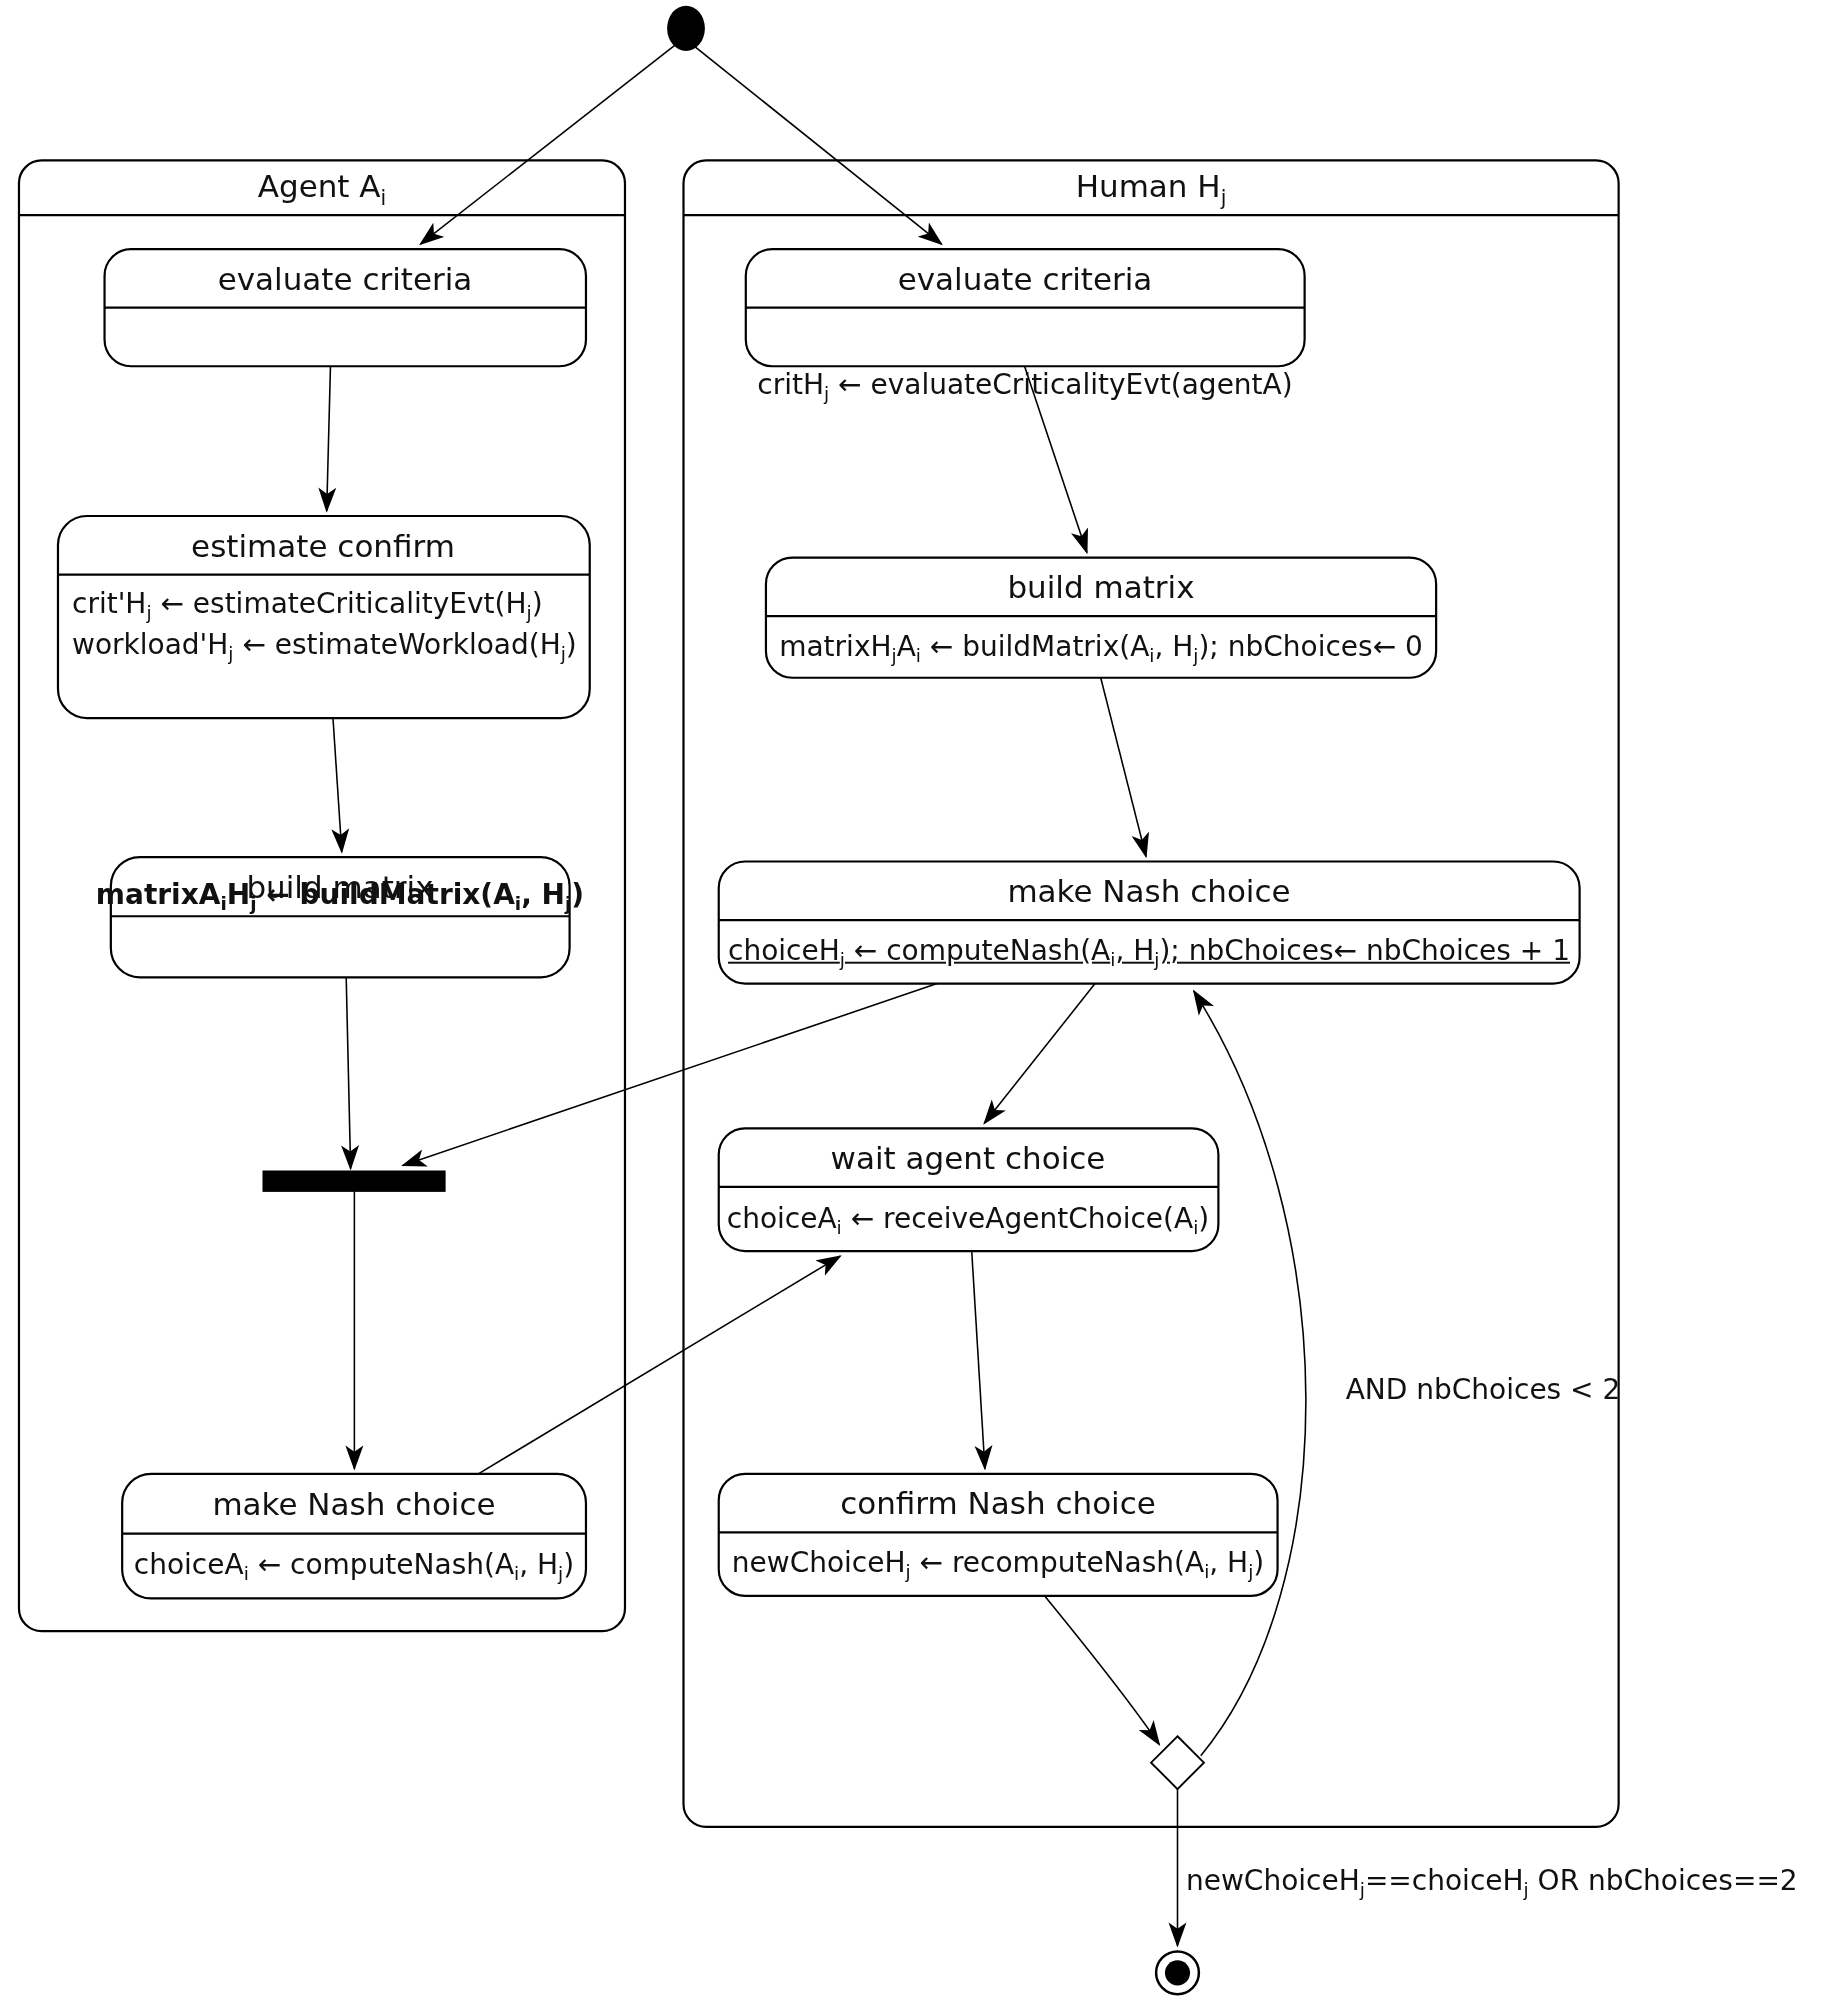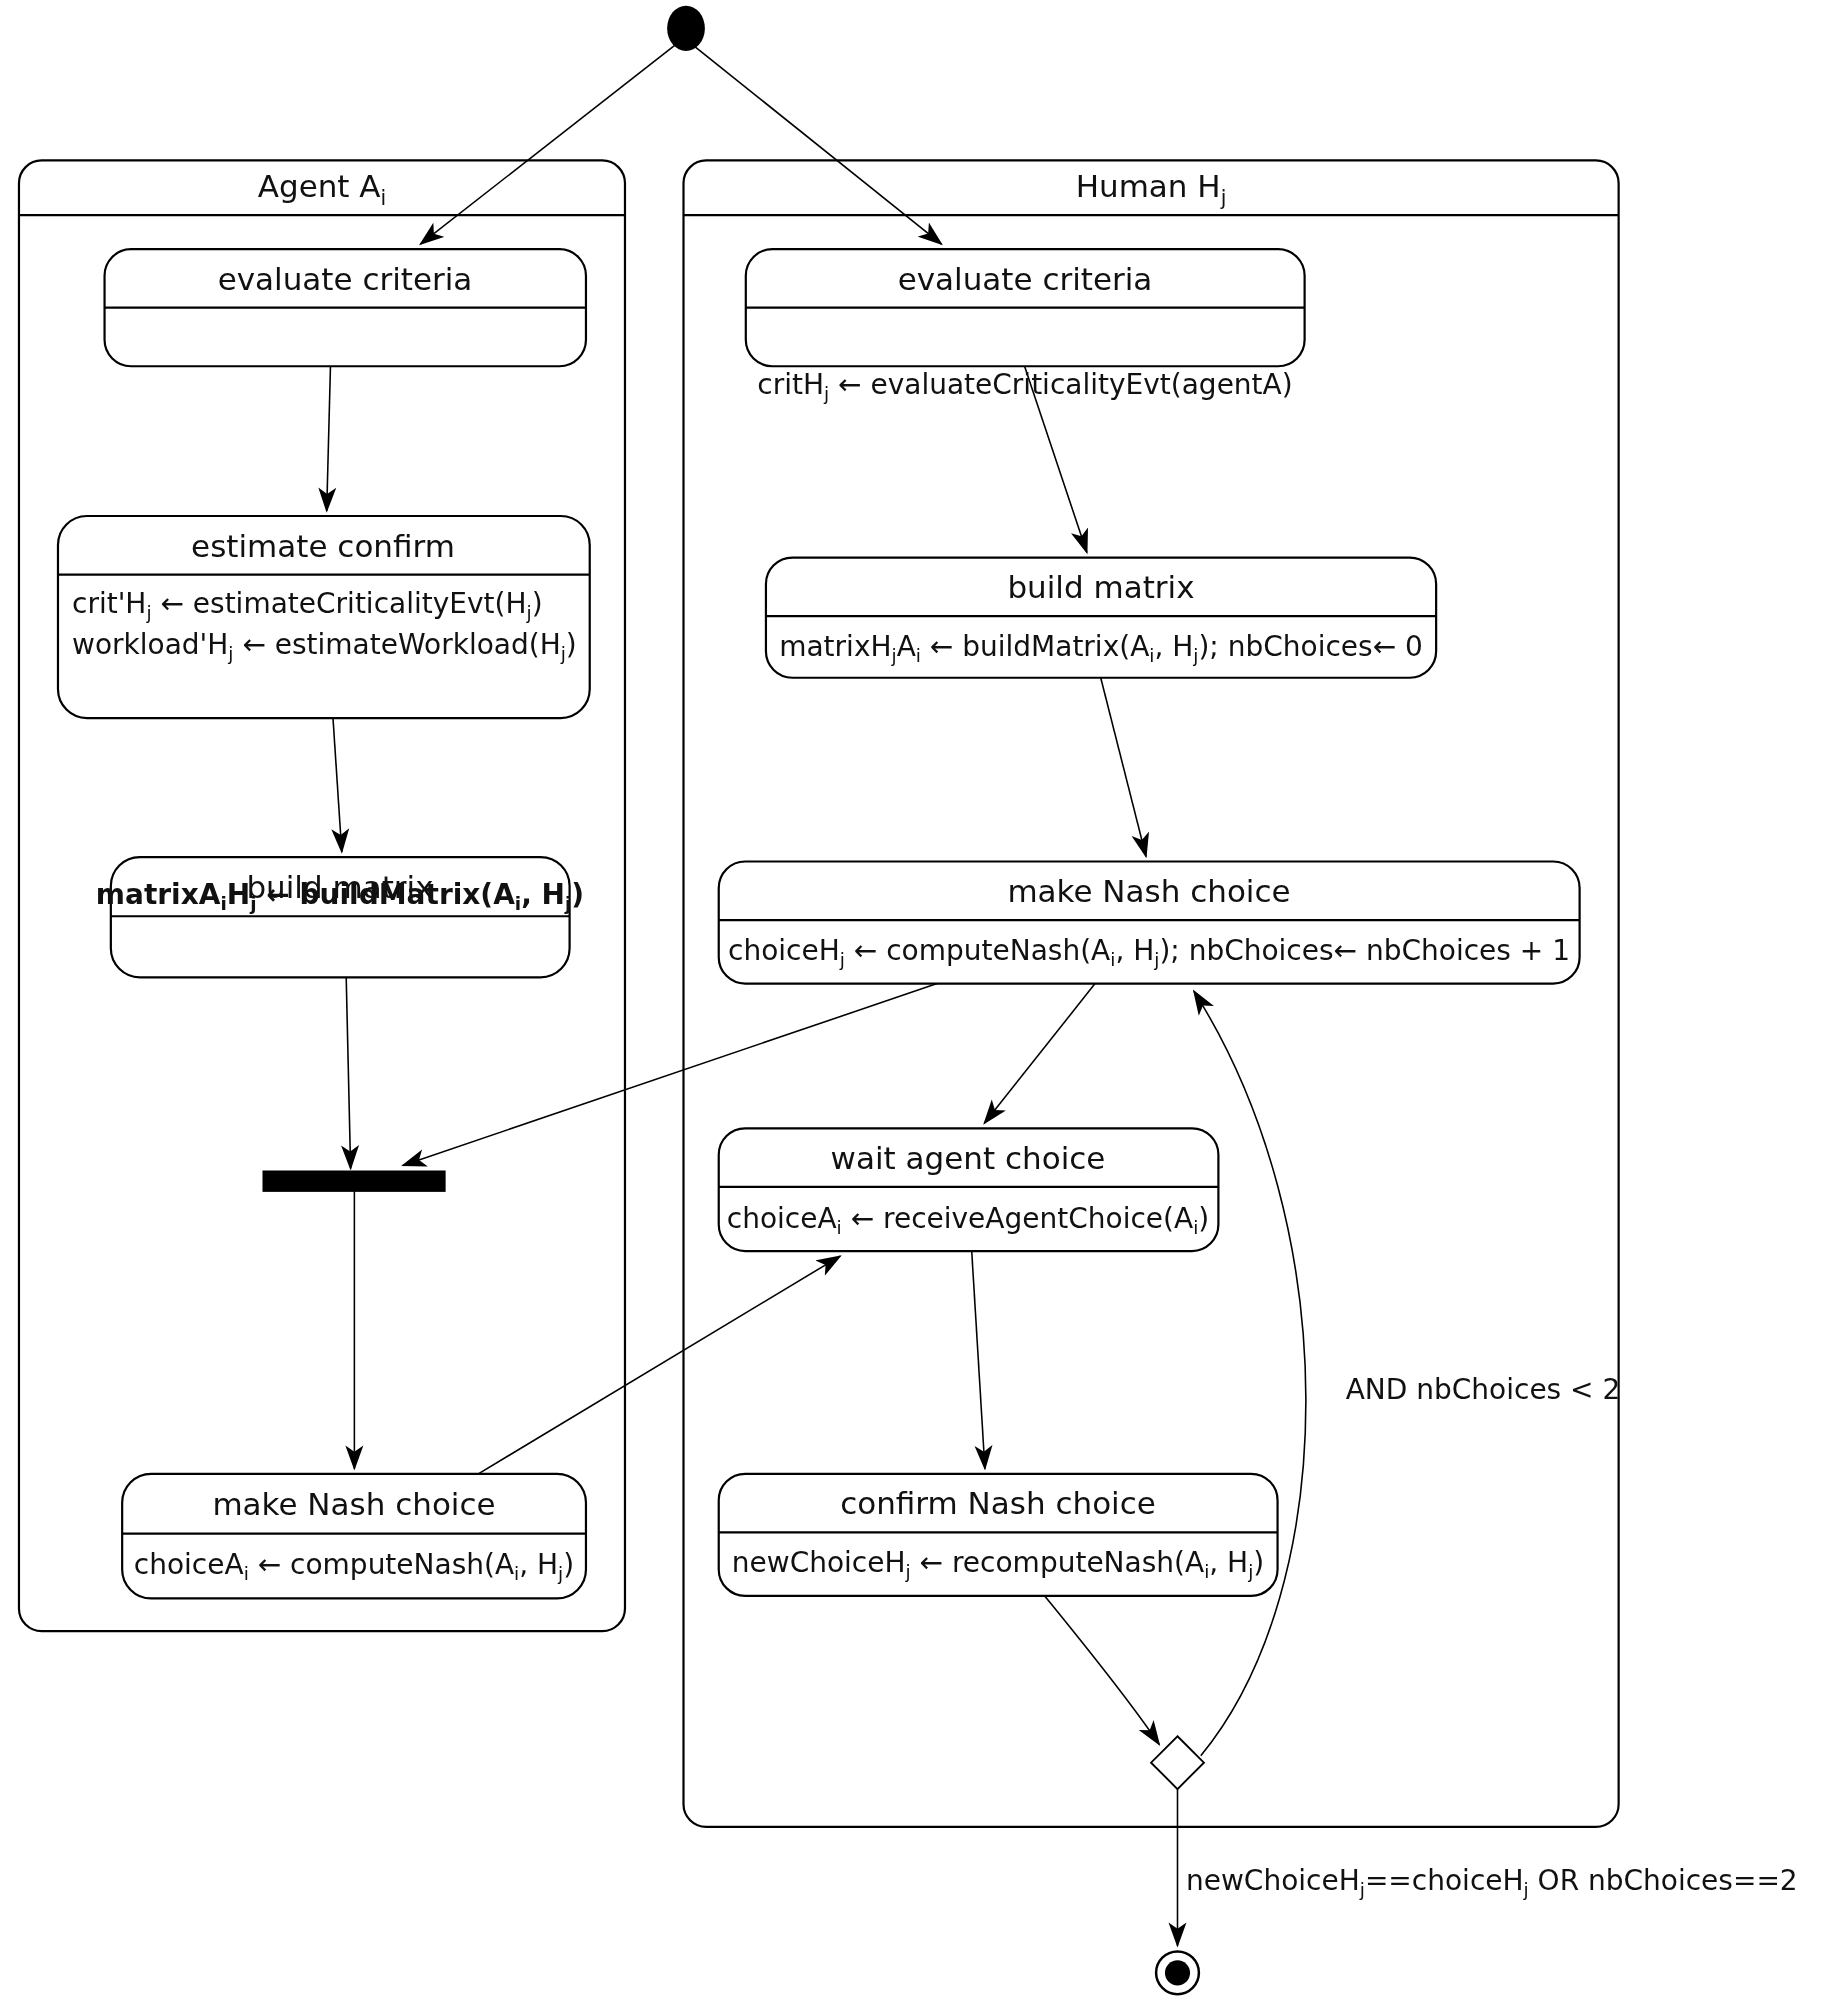--- a/index.html
+++ b/index.html
@@ -113,21 +113,21 @@
 <div class="t box-title" style="left:354px;top:1504px;">make Nash choice</div>
 <div class="t box-body" style="left:354px;top:1566px;">choiceA<sub>i</sub> ← computeNash(A<sub>i</sub>, H<sub>j</sub>)</div>
 
 <div class="t box-title" style="left:1025px;top:279px;">evaluate criteria</div>
 <div class="t box-body" style="left:1025px;top:338px;margin-top:48px;">critH<sub>j</sub> ← evaluateCriticalityEvt(agentA)</div>
 
 <div class="t box-title" style="left:1101px;top:587px;">build matrix</div>
 <div class="t box-body" style="left:1101px;top:648px;">matrixH<sub>j</sub>A<sub>i</sub> ← buildMatrix(A<sub>i</sub>, H<sub>j</sub>); nbChoices← 0</div>
 
 <div class="t box-title" style="left:1149px;top:891px;">make Nash choice</div>
-<div class="t box-body" style="left:1149px;top:952px;">choiceH<sub>j</sub> ← computeNash(A<sub>i</sub>, H<sub>j</sub>); nbChoices← nbChoices + 1</div>
+<div class="t box-body" style="left:1149px;top:952px;text-decoration:underline;">choiceH<sub>j</sub> ← computeNash(A<sub>i</sub>, H<sub>j</sub>); nbChoices← nbChoices + 1</div>
 
 <div class="t box-title" style="left:968px;top:1158px;">wait agent choice</div>
 <div class="t box-body" style="left:968px;top:1220px;">choiceA<sub>i</sub> ← receiveAgentChoice(A<sub>i</sub>)</div>
 
 <div class="t box-title" style="left:998px;top:1503px;">confirm Nash choice</div>
 <div class="t box-body" style="left:998px;top:1564px;">newChoiceH<sub>j</sub> ← recomputeNash(A<sub>i</sub>, H<sub>j</sub>)</div>
 
 <div class="t edge-label" style="left:1483px;top:1390px;">AND nbChoices &lt; 2</div>
 <div class="tl edge-label" style="left:1186px;top:1882px;">newChoiceH<sub>j</sub>==choiceH<sub>j</sub> OR nbChoices==2</div>
 

